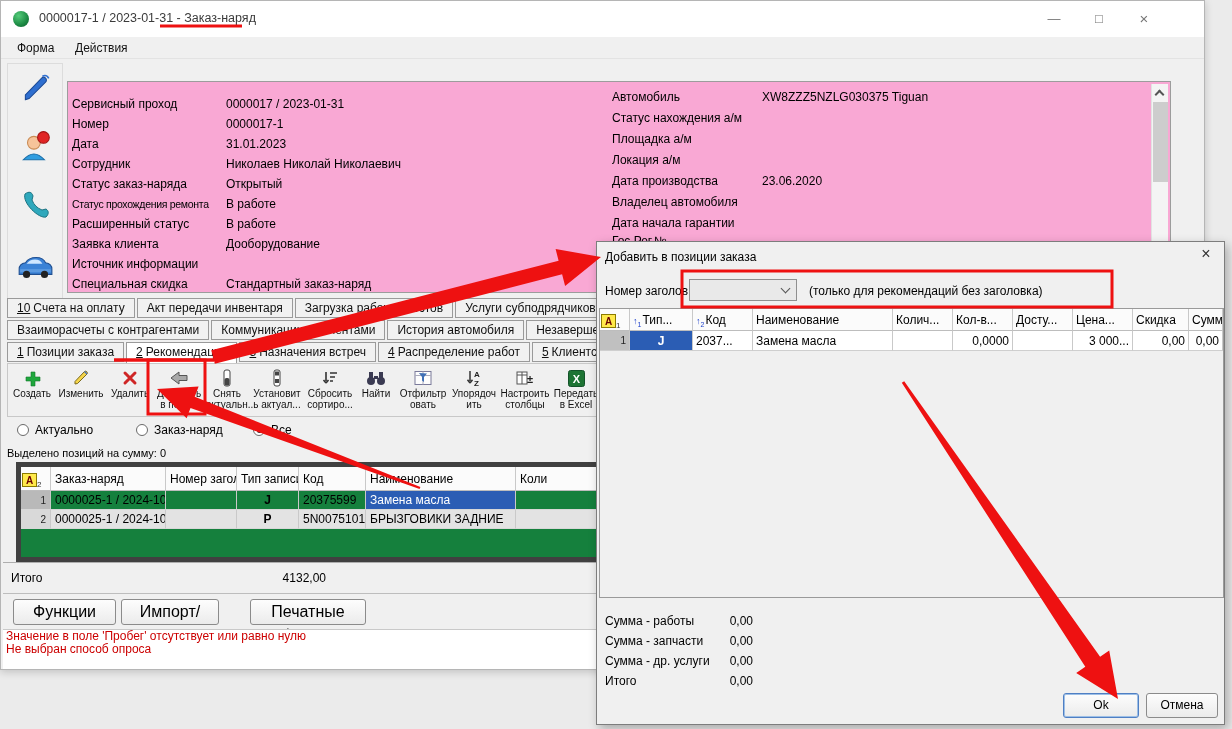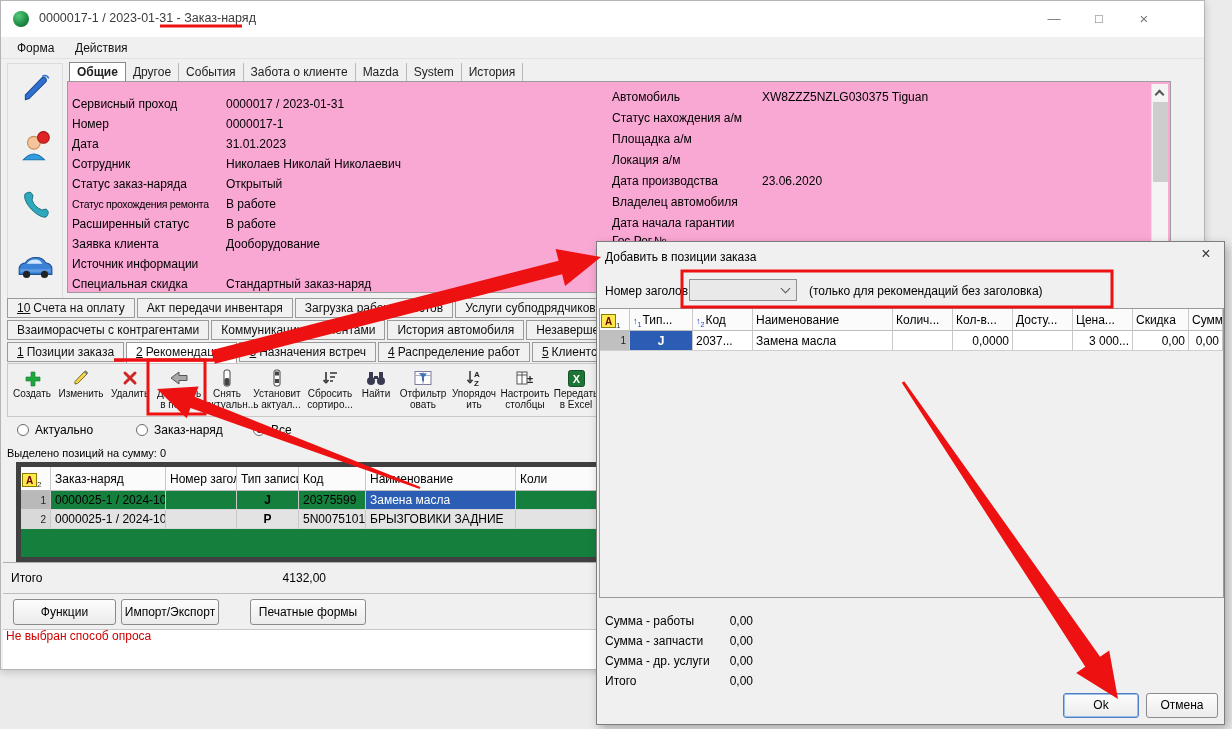--- a/index.html
+++ b/index.html
@@ -64,21 +64,21 @@
   .a-sub{font-size:8px;color:#333;vertical-align:-4px}
   .num-cell{text-align:right;font-size:10px;color:#222}
   .type-cell{text-align:center;font-weight:bold}
   .sel-cell{background:#2b5db4 !important;color:#fff}
 
   
   .totals-strip{position:absolute;left:2px;top:561px;width:1168px;height:32px;background:#f0f0f0;border-top:1px solid #aeaeae;border-bottom:1px solid #bdbdbd}
   .totals-strip .t-label{position:absolute;left:8px;top:8px}
   .totals-strip .t-value{position:absolute;left:230px;top:8px;width:93px;text-align:right}
   .footer-btns{position:absolute;left:2px;top:593px;width:1168px;height:35px;background:#f0f0f0}
-  .fbtn{position:absolute;top:5px;height:26px;border:1px solid #8b8b8b;border-radius:3px;background:linear-gradient(#fdfdfd,#ebebeb);text-align:center;line-height:24px;font-size:12px}
+  .fbtn{position:absolute;top:5px;height:26px;border:1px solid #8b8b8b;border-radius:3px;background:linear-gradient(#fdfdfd,#ebebeb);text-align:center;line-height:24px;font-size:16px}
   .error-panel{position:absolute;left:2px;top:628px;width:1168px;height:40px;background:#fff;border-top:1px solid #c9c9c9;color:#cc0000}
   .err-line{height:13px;line-height:13px;padding-left:3px;white-space:nowrap}
 
   
   .dialog{position:absolute;left:596px;top:241px;width:629px;height:484px;background:#f0f0f0;border:1px solid #7d7d7d;box-shadow:3px 4px 10px rgba(0,0,0,.28);z-index:10;font-size:12px}
   .dlg-title{position:absolute;left:8px;top:8px}
   .dlg-close{position:absolute;right:8px;top:2px;width:20px;height:20px;text-align:center;line-height:20px;font-size:16px;color:#333}
   .dlg-field-label{position:absolute;left:8px;top:42px}
   .dlg-combo{position:absolute;left:92px;top:37px;width:108px;height:22px;background:#e9e9e9;border:1px solid #8f8f8f}
   .dlg-combo .chev{position:absolute;right:7px;top:5px;width:7px;height:7px;border-right:1.6px solid #555;border-bottom:1.6px solid #555;transform:rotate(45deg)}
@@ -139,23 +139,20 @@
       <svg width="38" height="26" viewBox="0 0 36 24">
           <path d="M3 14 q0 -5 6 -6 q3 -5 10 -5 q7 0 9 5 q6 1 6 6 v5 h-31 z" fill="#3b82d6" stroke="#1f4f91"></path>
           <path d="M10 9 q3 -4 8 -4 q5 0 7 4 z" fill="#cfe6ff"></path>
           <rect x="4" y="14" width="29" height="3" fill="#5b9ae0"></rect>
           <circle cx="10" cy="19" r="3.4" fill="#222"></circle>
           <circle cx="27" cy="19" r="3.4" fill="#222"></circle>
         </svg>
     </span>
   </div>
 
-  <div class="top-tabs">
-    <span class="ttab active">Общие</span><span class="ttab">Другое</span><span class="ttab">События</span><span class="ttab">Забота о клиенте</span><span class="ttab">Mazda</span><span class="ttab">System</span><span class="ttab">История</span>
-  </div>
 
   <div class="fields-panel">
     <div class="f-row" style="top:15px"><span class="f-label">Сервисный проход</span><span class="f-value">0000017 / 2023-01-31</span></div>
     <div class="f-row" style="top:35px"><span class="f-label">Номер</span><span class="f-value">0000017-1</span></div>
     <div class="f-row" style="top:55px"><span class="f-label">Дата</span><span class="f-value">31.01.2023</span></div>
     <div class="f-row" style="top:75px"><span class="f-label">Сотрудник</span><span class="f-value">Николаев Николай Николаевич</span></div>
     <div class="f-row" style="top:95px"><span class="f-label">Статус заказ-наряда</span><span class="f-value">Открытый</span></div>
     <div class="f-row" style="top:115px"><span class="f-label condensed">Статус прохождения ремонта</span><span class="f-value">В работе</span></div>
     <div class="f-row" style="top:135px"><span class="f-label">Расширенный статус</span><span class="f-value">В работе</span></div>
     <div class="f-row" style="top:155px"><span class="f-label">Заявка клиента</span><span class="f-value">Дооборудование</span></div>
@@ -356,20 +353,21 @@
     <span class="t-value">4132,00</span>
   </div>
 
   <div class="footer-btns">
     <span class="fbtn" style="left:10px;width:103px">Функции</span>
     <span class="fbtn" style="left:118px;width:98px">Импорт/Экспорт</span>
     <span class="fbtn" style="left:247px;width:116px">Печатные формы</span>
   </div>
 
   <div class="error-panel">
+    <div class="err-line">Значение в поле 'Пробег' отсутствует или равно нулю</div>
     <div class="err-line">Не выбран способ опроса</div>
   </div>
 </div>
 
 <div class="dialog">
   <span class="dlg-title">Добавить в позиции заказа</span>
   <span class="dlg-close">×</span>
 
   <span class="dlg-field-label">Номер заголовка</span>
   <span class="dlg-combo">

